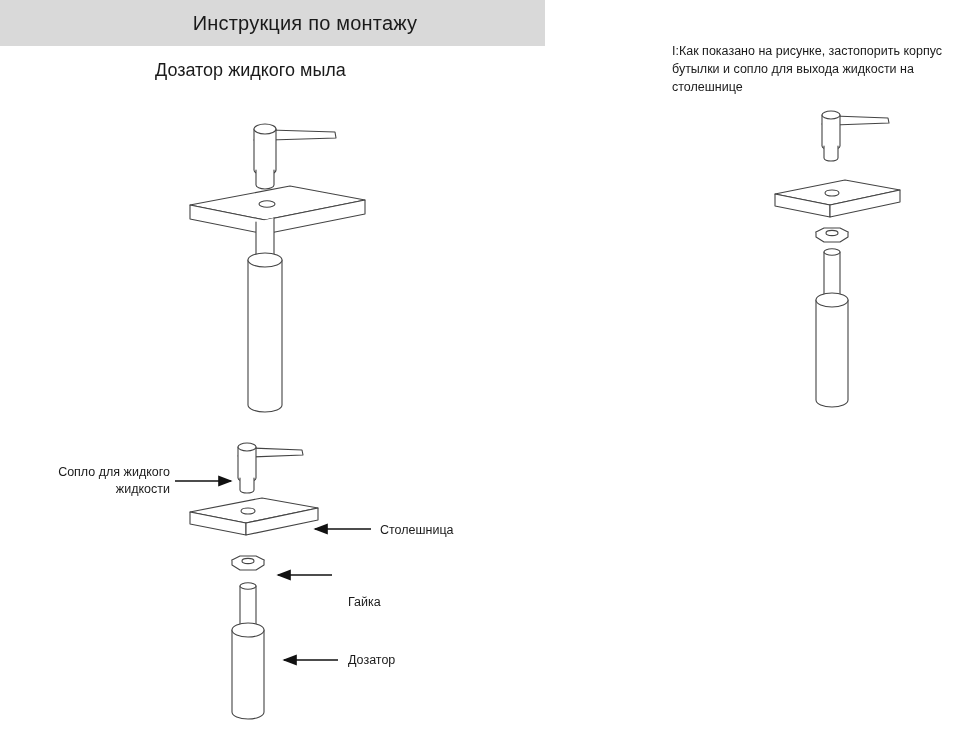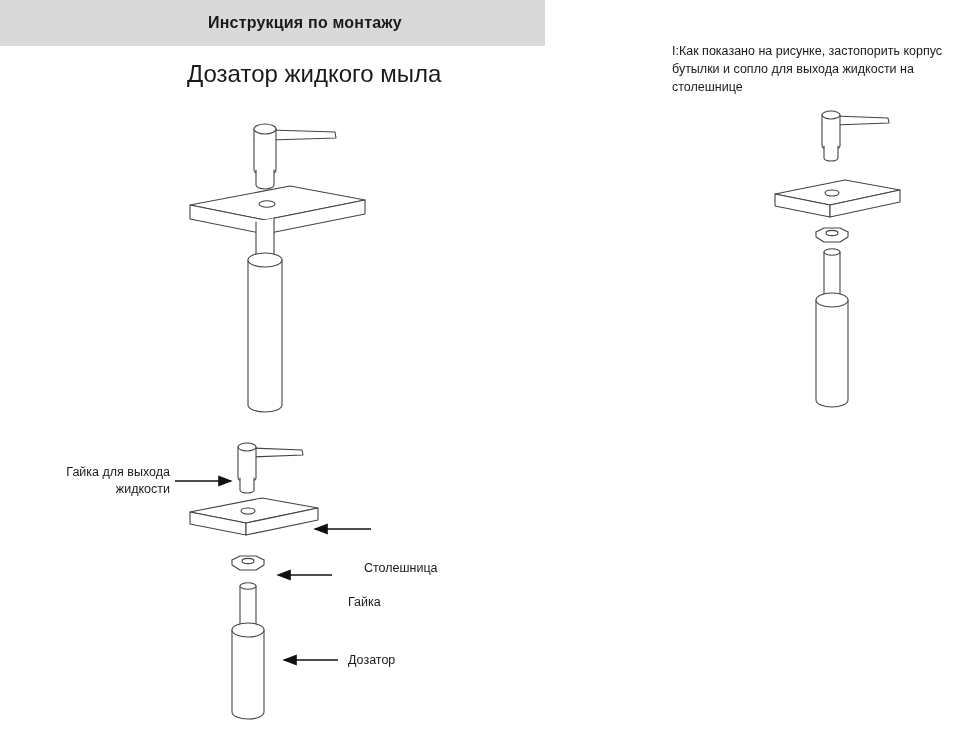--- a/index.html
+++ b/index.html
@@ -26,34 +26,32 @@
     background: #d9d9d9;
   }
   .header-title {
     position: absolute;
     left: 0;
     top: 0;
     width: 610px;
     height: 46px;
     line-height: 46px;
     text-align: center;
-    font-size: 16px;
+    font-size: 20px;
     color: #1a1a1a;
     letter-spacing: 0.2px;
-    font-weight: bold;
   }
 
   
   .product-title {
     position: absolute;
     left: 155px;
     top: 60px;
-    font-size: 24px;
-    color: #1a1a1a;
-    margin-left: 32px;
+    font-size: 18px;
+    color: #1a1a1a;
   }
 
   
   .step-note {
     position: absolute;
     left: 672px;
     top: 42px;
     width: 300px;
     font-size: 12.5px;
     line-height: 1.45;
@@ -197,19 +195,19 @@
     <line x1="175" y1="481" x2="231" y2="481"></line>
 
     <line x1="371" y1="529" x2="315" y2="529"></line>
 
     <line x1="332" y1="575" x2="278" y2="575"></line>
 
     <line x1="338" y1="660" x2="284" y2="660"></line>
   </g>
 </svg>
 
-<div class="label right-align" style="left:44px; top:464px; width:126px;">Гайка для выхода жидкости</div>
-
-<div class="label" style="left:364px; top:522px;margin-top:38px;">Столешница</div>
+<div class="label right-align" style="left:44px; top:464px; width:126px;">Сопло для жидкого жидкости</div>
+
+<div class="label" style="left:380px; top:522px;">Столешница</div>
 
 <div class="label" style="left:348px; top:566px;margin-top:28px;">Гайка</div>
 
 <div class="label" style="left:348px; top:652px;">Дозатор</div>
 
 </body></html>

